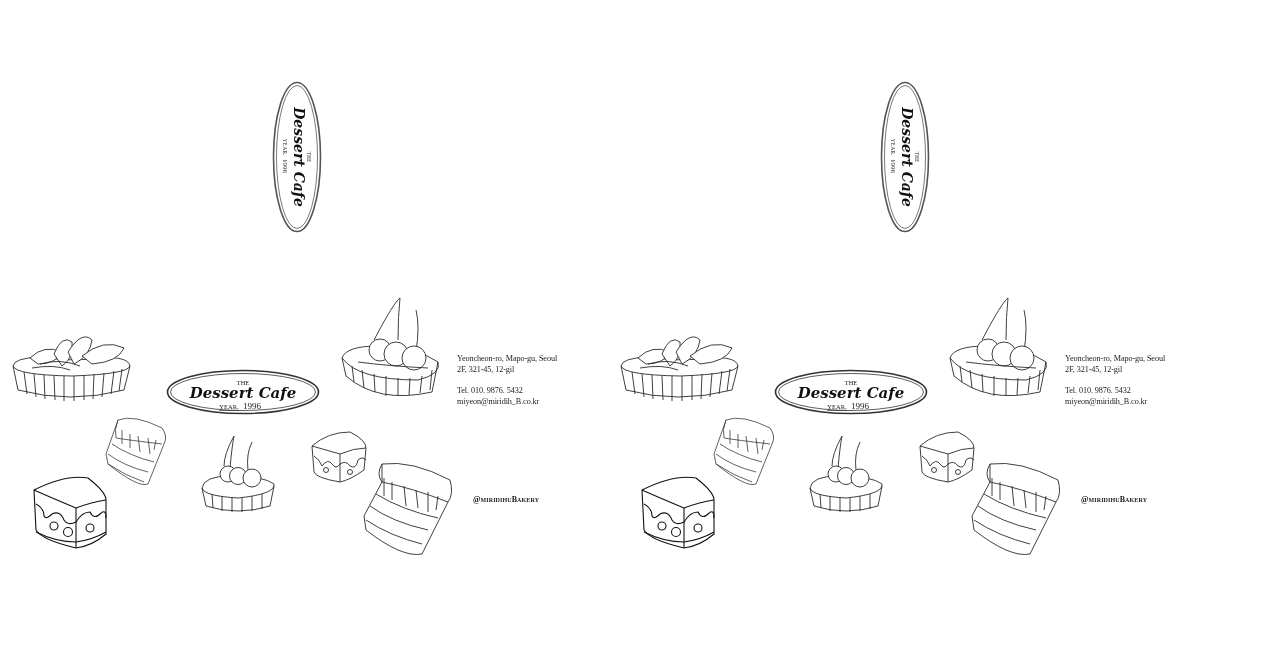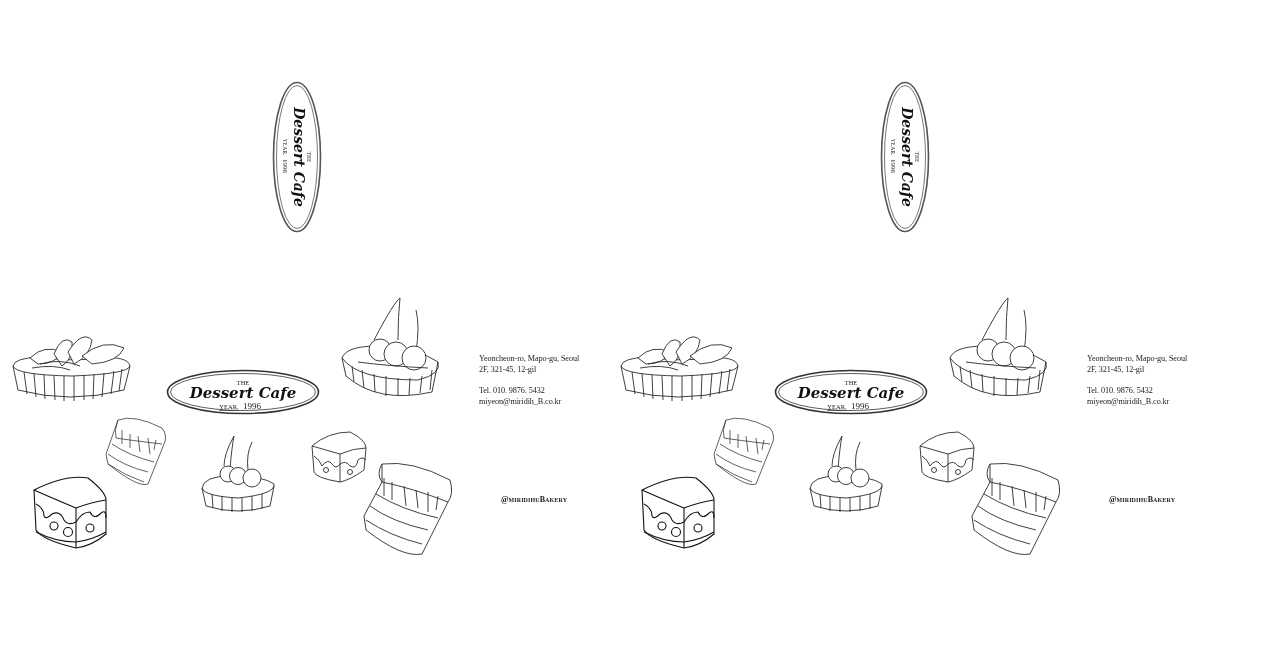--- a/index.html
+++ b/index.html
@@ -44,32 +44,32 @@
     }
     .h-logo svg { width: 100%; height: 100%; display: block; }
 
     .illus {
       position: absolute;
     }
     .illus svg { width: 100%; height: 100%; display: block; overflow: visible; }
 
     .contact {
       position: absolute;
-      left: 479px;
+      left: 457px;
       top: 354px;
       font-size: 8.2px;
       line-height: 10.6px;
       color: #222;
       letter-spacing: -0.1px;
       white-space: nowrap;
     }
     .contact .gap { height: 11px; }
     .handle {
       position: absolute;
-      left: 501px;
+      left: 473px;
       top: 495px;
       font-size: 8px;
       font-weight: bold;
       font-variant: small-caps;
       color: #1a1a1a;
       letter-spacing: 0.1px;
       white-space: nowrap;
     }
     .script {
       font-family: "DejaVu Serif", serif;

